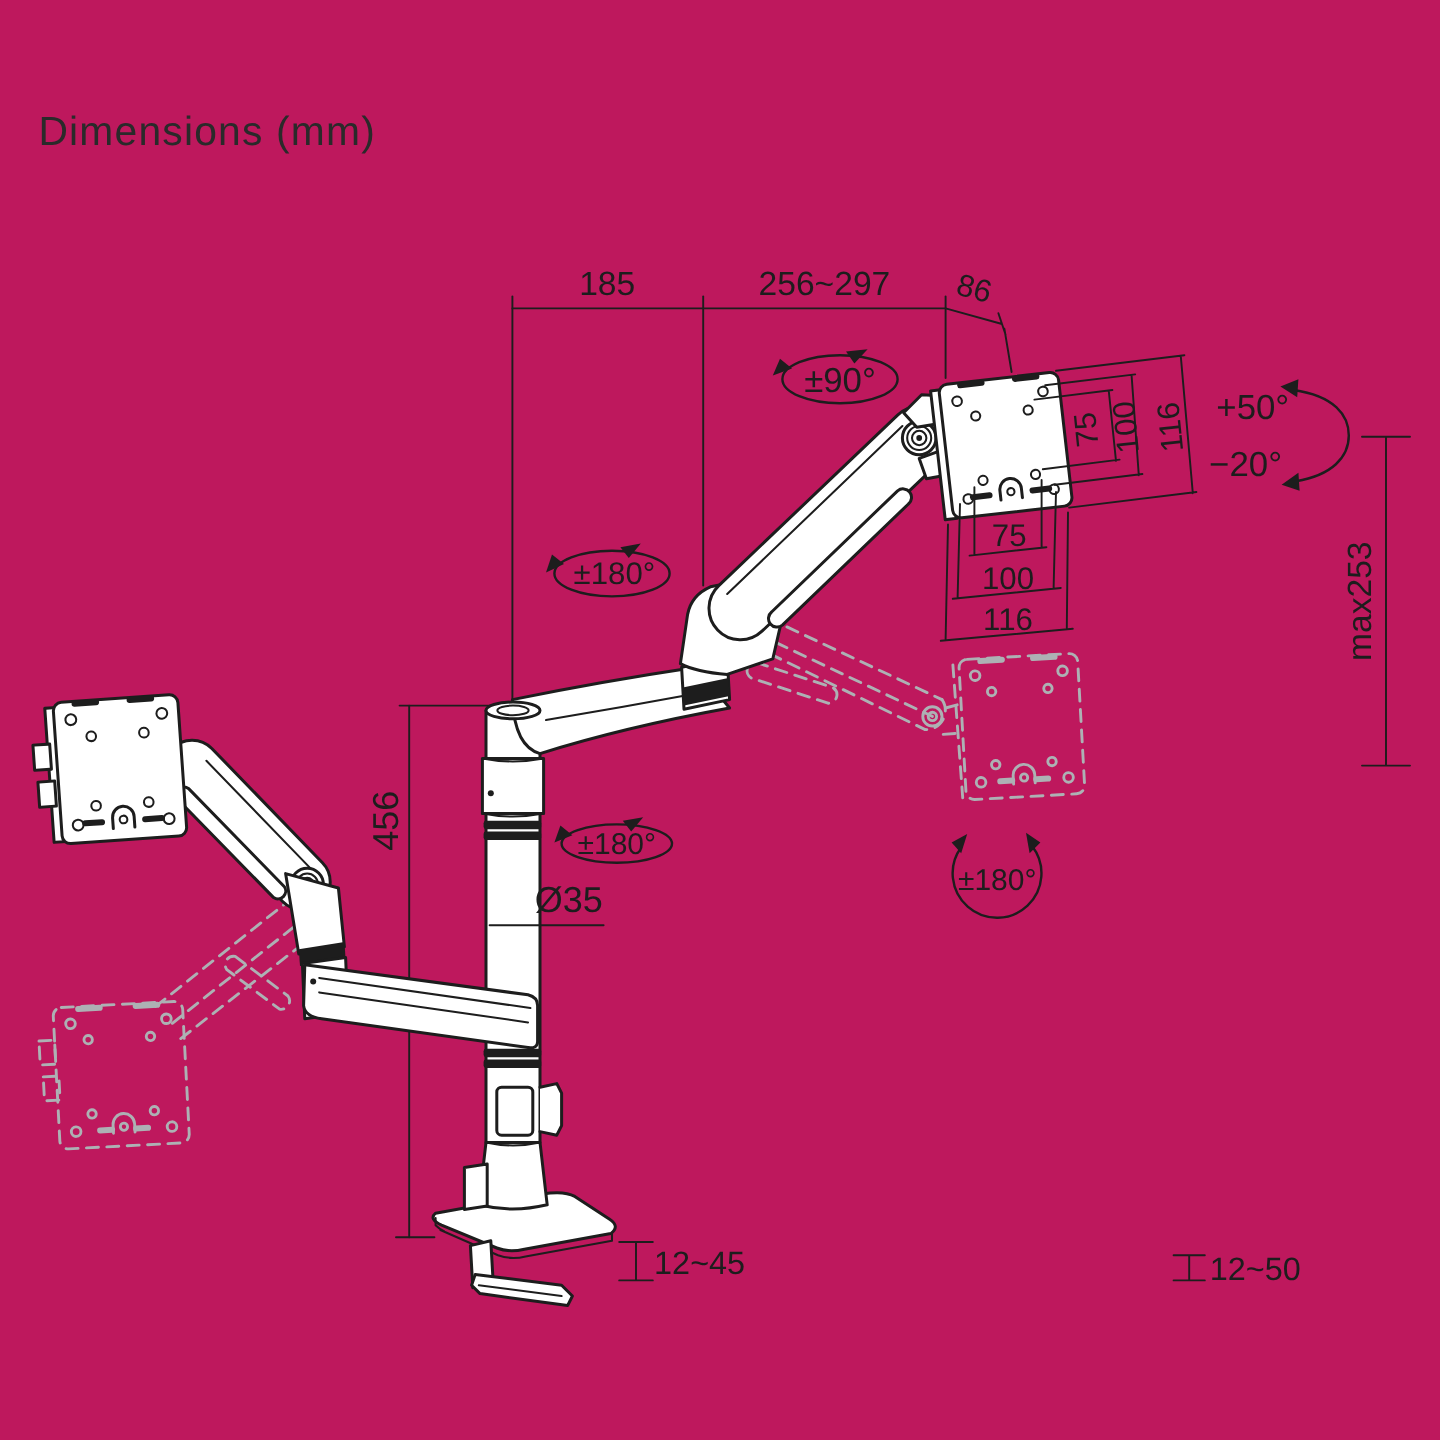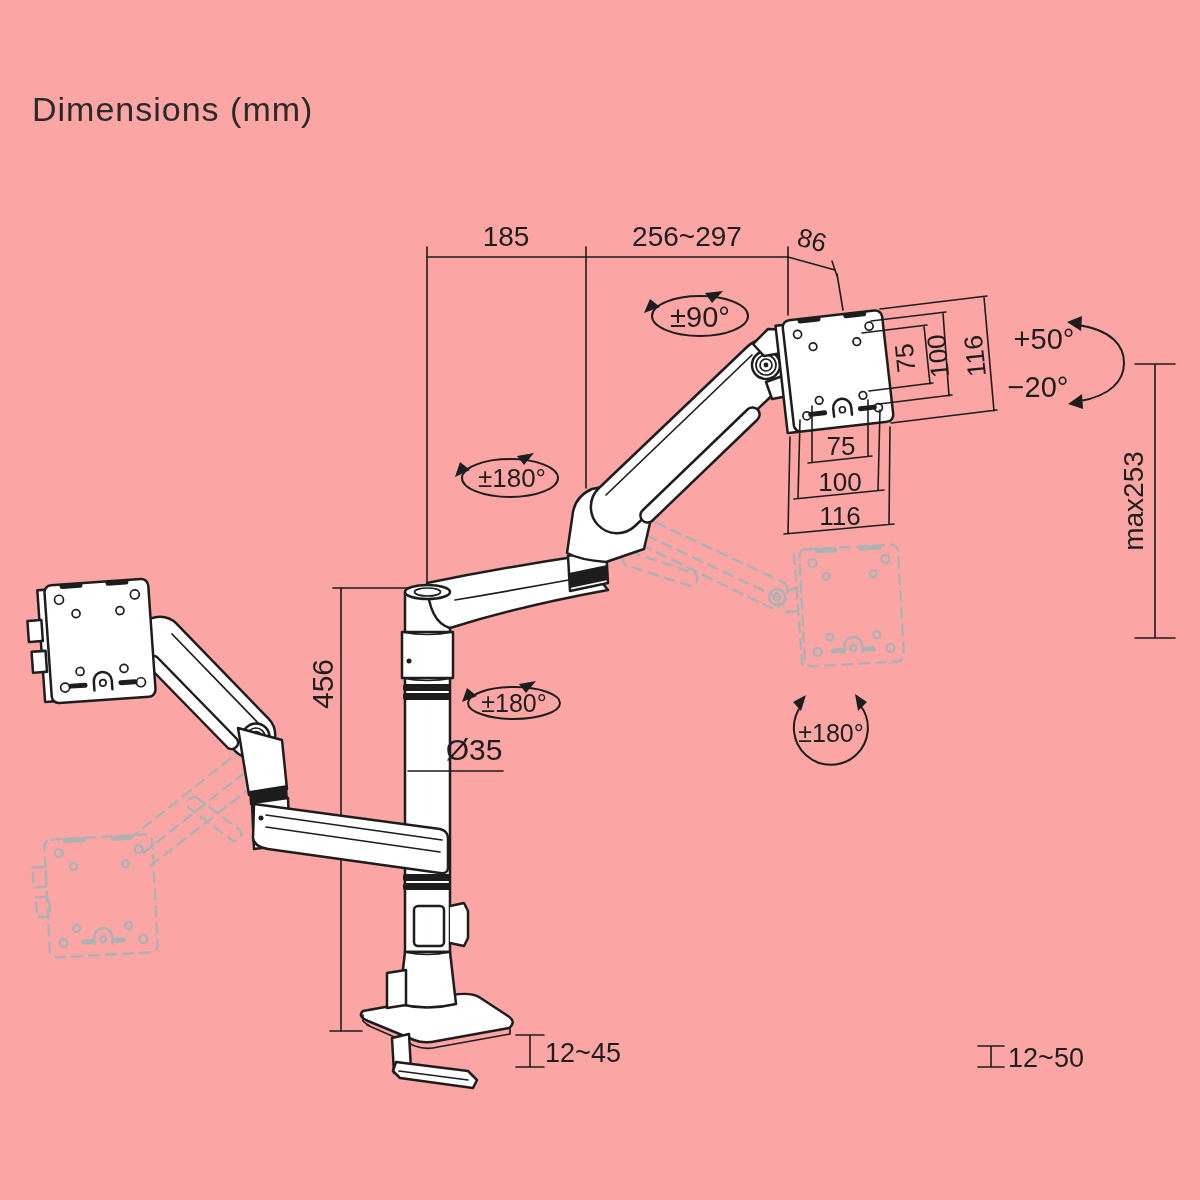--- a/index.html
+++ b/index.html
@@ -1,16 +1,16 @@
 <!DOCTYPE html>
 <html><head>
 <meta charset="utf-8">
 <style>
   html,body{margin:0;padding:0;background:#fff;}
-  #canvas{position:relative;width:1200px;height:1200px;background:#fca5a5;overflow:hidden;}
+  #canvas{position:relative;width:1200px;height:1200px;background:#be185d;overflow:hidden;}
   svg{display:block;}
   text{font-family:"Liberation Sans",sans-serif;fill:#1d1d1d;}
   .ttl{font-size:34px;letter-spacing:1px;fill:#2a2a2a;}
   .dtx{font-size:28px;text-anchor:middle;}
   .dtx26{font-size:26px;text-anchor:middle;}
   .atx{font-size:29px;text-anchor:middle;}
   .atx25{font-size:25px;text-anchor:middle;}
   .ln{stroke:#1d1d1d;stroke-width:2.5;fill:none;stroke-linecap:round;stroke-linejoin:round;}
   .lnf{stroke:#1d1d1d;stroke-width:2.5;fill:#fff;stroke-linecap:round;stroke-linejoin:round;}
   .thin{stroke:#1d1d1d;stroke-width:1.7;fill:none;stroke-linecap:round;}

